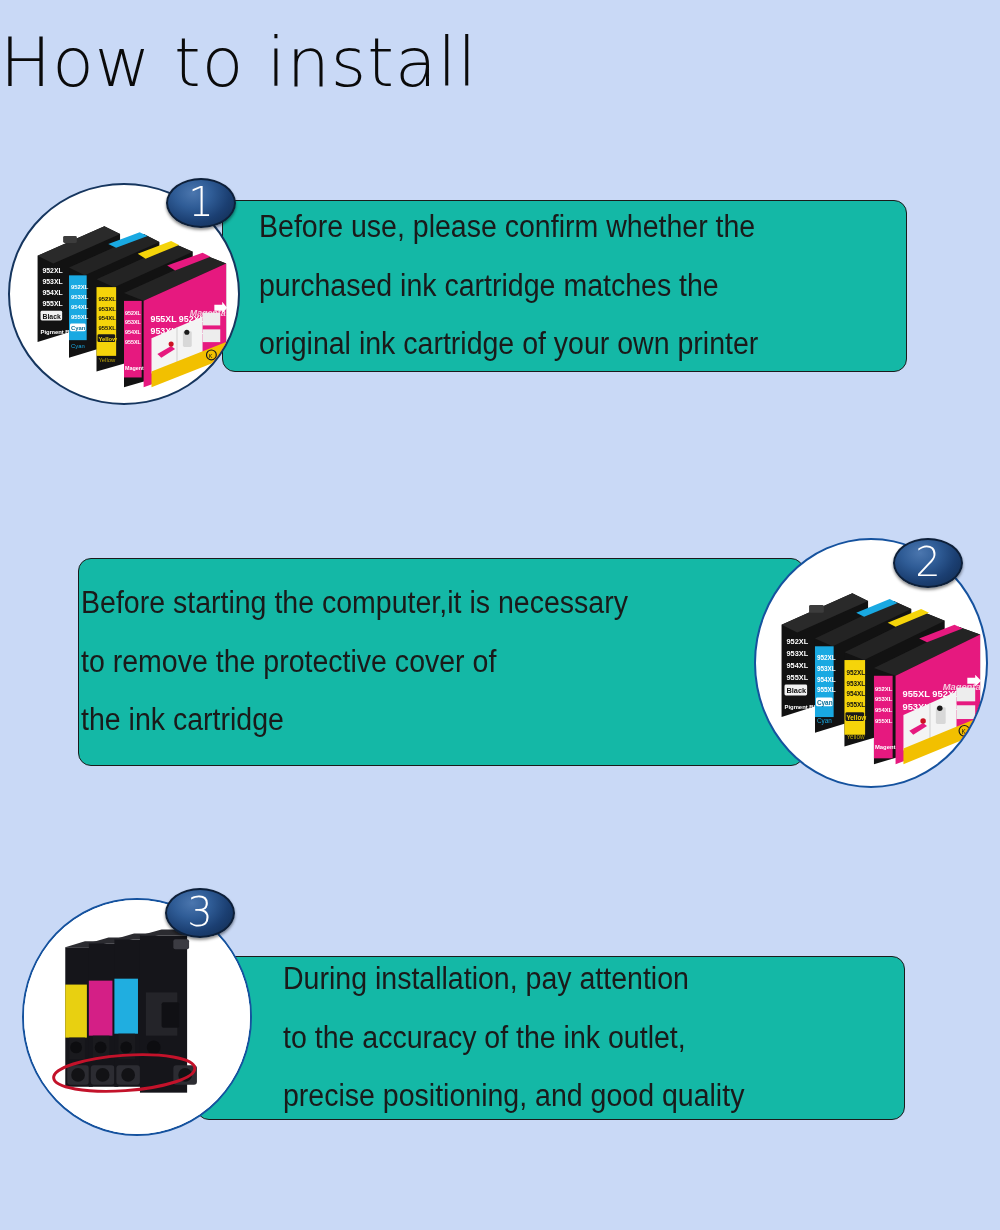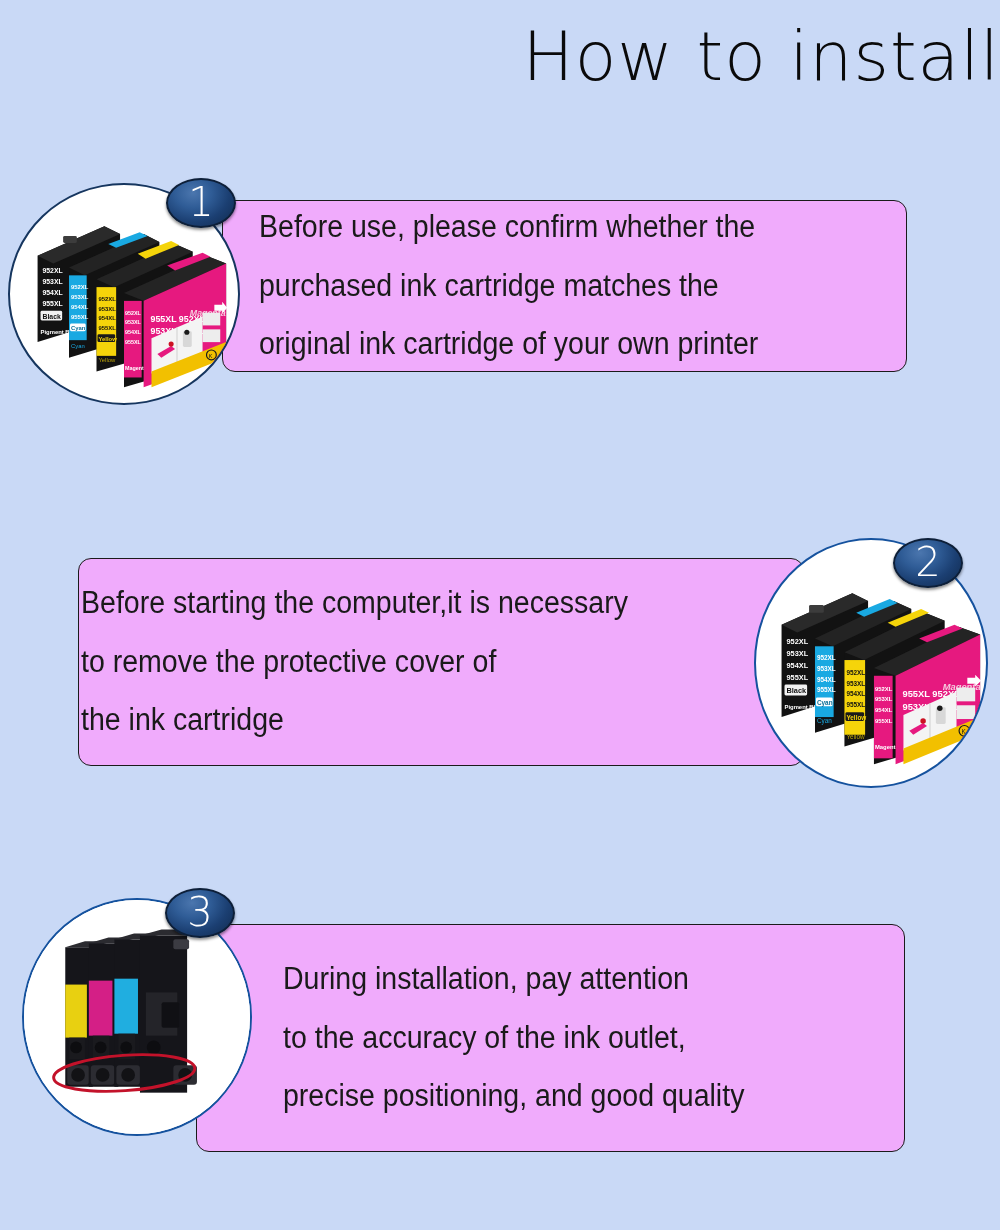--- a/index.html
+++ b/index.html
@@ -17,38 +17,38 @@
   .page {
     position: relative;
     width: 1000px;
     height: 1230px;
   }
 
   
   .title {
     position: absolute;
     left: 0;
-    top: 20px;
+    top: 26px;
     width: 1000px;
-    text-align: right;
+    text-align: left;
     font-family: "DejaVu Sans", sans-serif;
     font-size: 68px;
     font-weight: 300;
     letter-spacing: 1px;
     color: #0a0a0a;
     line-height: 1.1;
   }
 
   
   .step { position: absolute; }
 
   
   .panel {
     position: absolute;
-    background: #f0abfc;
+    background: #14b8a6;
     border: 1.6px solid #1b1b1b;
     border-radius: 13px;
     box-sizing: border-box;
   }
   .panel-inner {
     position: absolute;
     left: 0; top: 0; right: 0; bottom: 0;
     display: flex;
     flex-direction: column;
     justify-content: center;
@@ -292,21 +292,21 @@
       </div>
     </div>
 
     <div class="badge" style="left:893px; top:538px;">
       <span>2</span>
     </div>
   </div>
 
   <div class="step">
 
-    <div class="panel" style="left:196px; top:924px; width:709px; height:228px;">
+    <div class="panel" style="left:196px; top:956px; width:709px; height:164px;">
       <div class="panel-inner" style="padding-left:86px;">
         <div class="line">During installation, pay attention</div>
         <div class="line">to the accuracy of the ink outlet,</div>
         <div class="line">precise positioning, and good quality</div>
       </div>
     </div>
 
     <div class="bubble blue" style="left:22px; top:898px; width:230px; height:238px; z-index:4;">
       <div class="cart-scene">
         <svg viewBox="0 0 230 238" preserveAspectRatio="xMidYMid meet">

